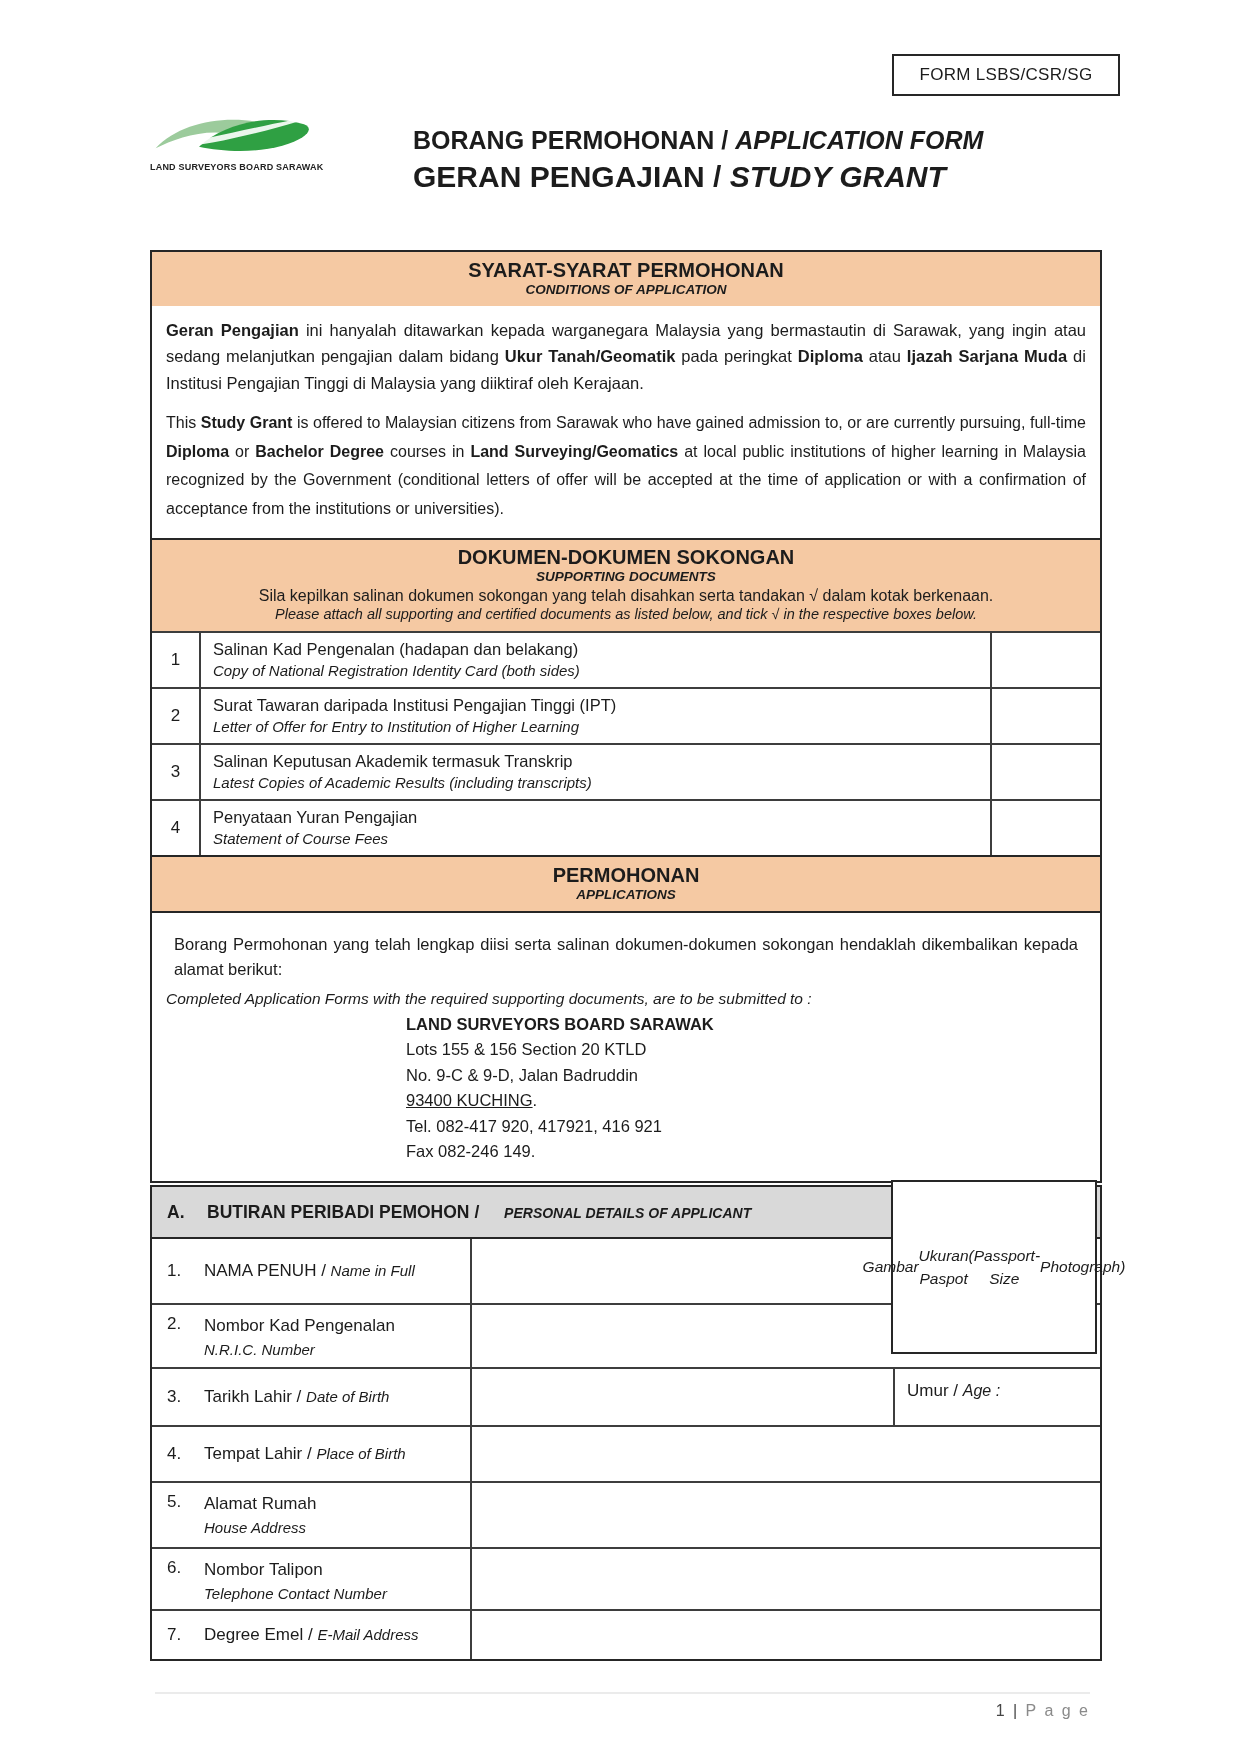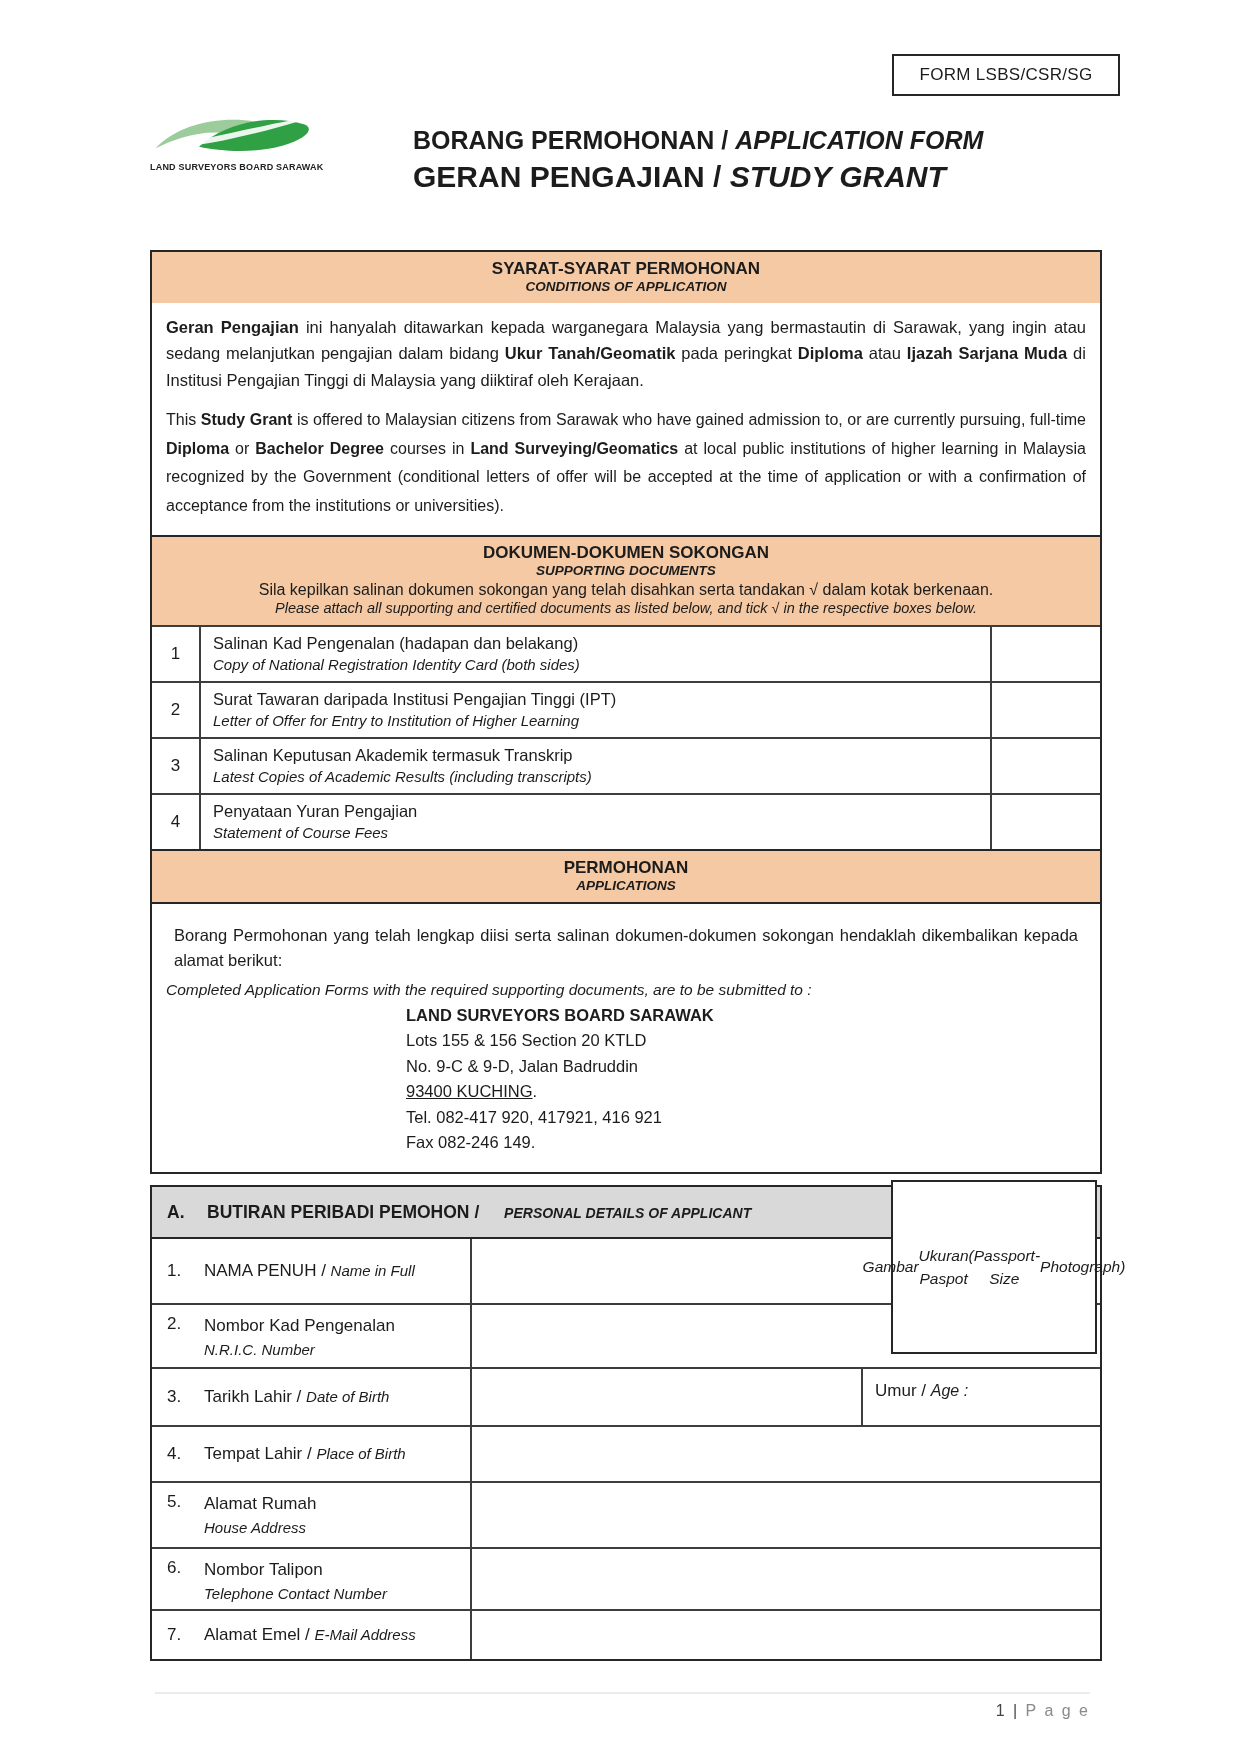--- a/index.html
+++ b/index.html
@@ -17,21 +17,21 @@
   .logo-caption{font-size:9px;font-weight:bold;letter-spacing:.2px;margin-top:2px;white-space:nowrap;color:#222;}
 
   
   .titles{position:absolute;left:413px;top:126px;}
   .title-1{font-size:25px;font-weight:bold;white-space:nowrap;}
   .title-2{font-size:30px;font-weight:bold;white-space:nowrap;margin-top:5px;}
   .t-en{font-style:italic;}
 
   
   .peach{background:#F5C9A3;}
-  .hd-my{font-weight:bold;font-size:17px;}
+  .hd-my{font-weight:bold;font-size:20px;}
   .hd-en{font-weight:bold;font-style:italic;font-size:13.5px;}
   b{font-weight:bold;}
 
   
   .main-box{position:absolute;left:150px;top:250px;width:952px;border:2px solid #262626;box-sizing:border-box;}
   .sec-hd{text-align:center;padding:7px 10px 9px;}
   .cond-body{padding:11px 14px 2px;font-size:16.5px;}
   .cond-body p{margin:0 0 13px;text-align:justify;line-height:1.6;}
   .cond-body p.en{line-height:1.78;font-size:16px;}
   .docs-hd{border-top:2px solid #262626;text-align:center;padding:6px 10px 9px;}
@@ -60,21 +60,21 @@
   .sa-title-en{font-weight:bold;font-style:italic;font-size:14px;margin-left:20px;}
   .sa-row{display:flex;border-top:2px solid #3d3d3d;box-sizing:border-box;}
   .sa-row:first-child{border-top:none;}
   .sa-label{width:320px;border-right:2px solid #3d3d3d;box-sizing:border-box;display:flex;padding-left:15px;}
   .sa-label.center{align-items:center;}
   .sa-label.topline{padding-top:9px;}
   .sa-num{width:37px;flex:none;font-size:17px;}
   .sa-my{font-size:17px;line-height:1.45;}
   .sa-en{font-size:15px;font-style:italic;line-height:1.45;}
   .sa-input{flex:1;}
-  .sa-age{width:239px;border-left:2px solid #3d3d3d;box-sizing:border-box;padding:10px 0 0 12px;font-size:17px;flex:none;}
+  .sa-age{width:207px;border-left:2px solid #3d3d3d;box-sizing:border-box;padding:10px 0 0 12px;font-size:17px;flex:none;}
   .photo-box{position:absolute;left:739px;top:-7px;width:206px;height:174px;background:#fff;
     border:2px solid #262626;box-sizing:border-box;display:flex;flex-direction:row;align-items:center;
     justify-content:center;font-style:italic;font-size:15.5px;line-height:1.5;z-index:5;text-align:center;}
 
   
   .footer-line{position:absolute;left:155px;top:1692px;width:935px;height:2px;background:#ebebeb;}
   .footer-text{position:absolute;top:1702px;right:151px;font-size:16px;letter-spacing:2px;color:#454545;}
   .footer-word{color:#8a8a8a;}
 </style>
 </head>
@@ -227,21 +227,21 @@
             <div>
               <div class="sa-my">Nombor Talipon</div>
               <div class="sa-en">Telephone Contact Number</div>
             </div>
           </div>
           <div class="sa-input"></div>
         </div>
         <div class="sa-row" style="height: 50px;">
           <div class="sa-label center">
             <span class="sa-num">7.</span>
-            <div><span class="sa-my">Alamat Emel</span><span class="sa-my"> / </span><span class="sa-en">E-Mail Address</span></div>
+            <div><span class="sa-my">Degree Emel</span><span class="sa-my"> / </span><span class="sa-en">E-Mail Address</span></div>
           </div>
           <div class="sa-input"></div>
         </div>
       </div>
     <div class="photo-box" id="photo-box">
         <div>Gambar</div>
         <div>Ukuran Paspot</div>
         <div>(Passport-Size</div>
         <div>Photograph)</div>
       </div>

